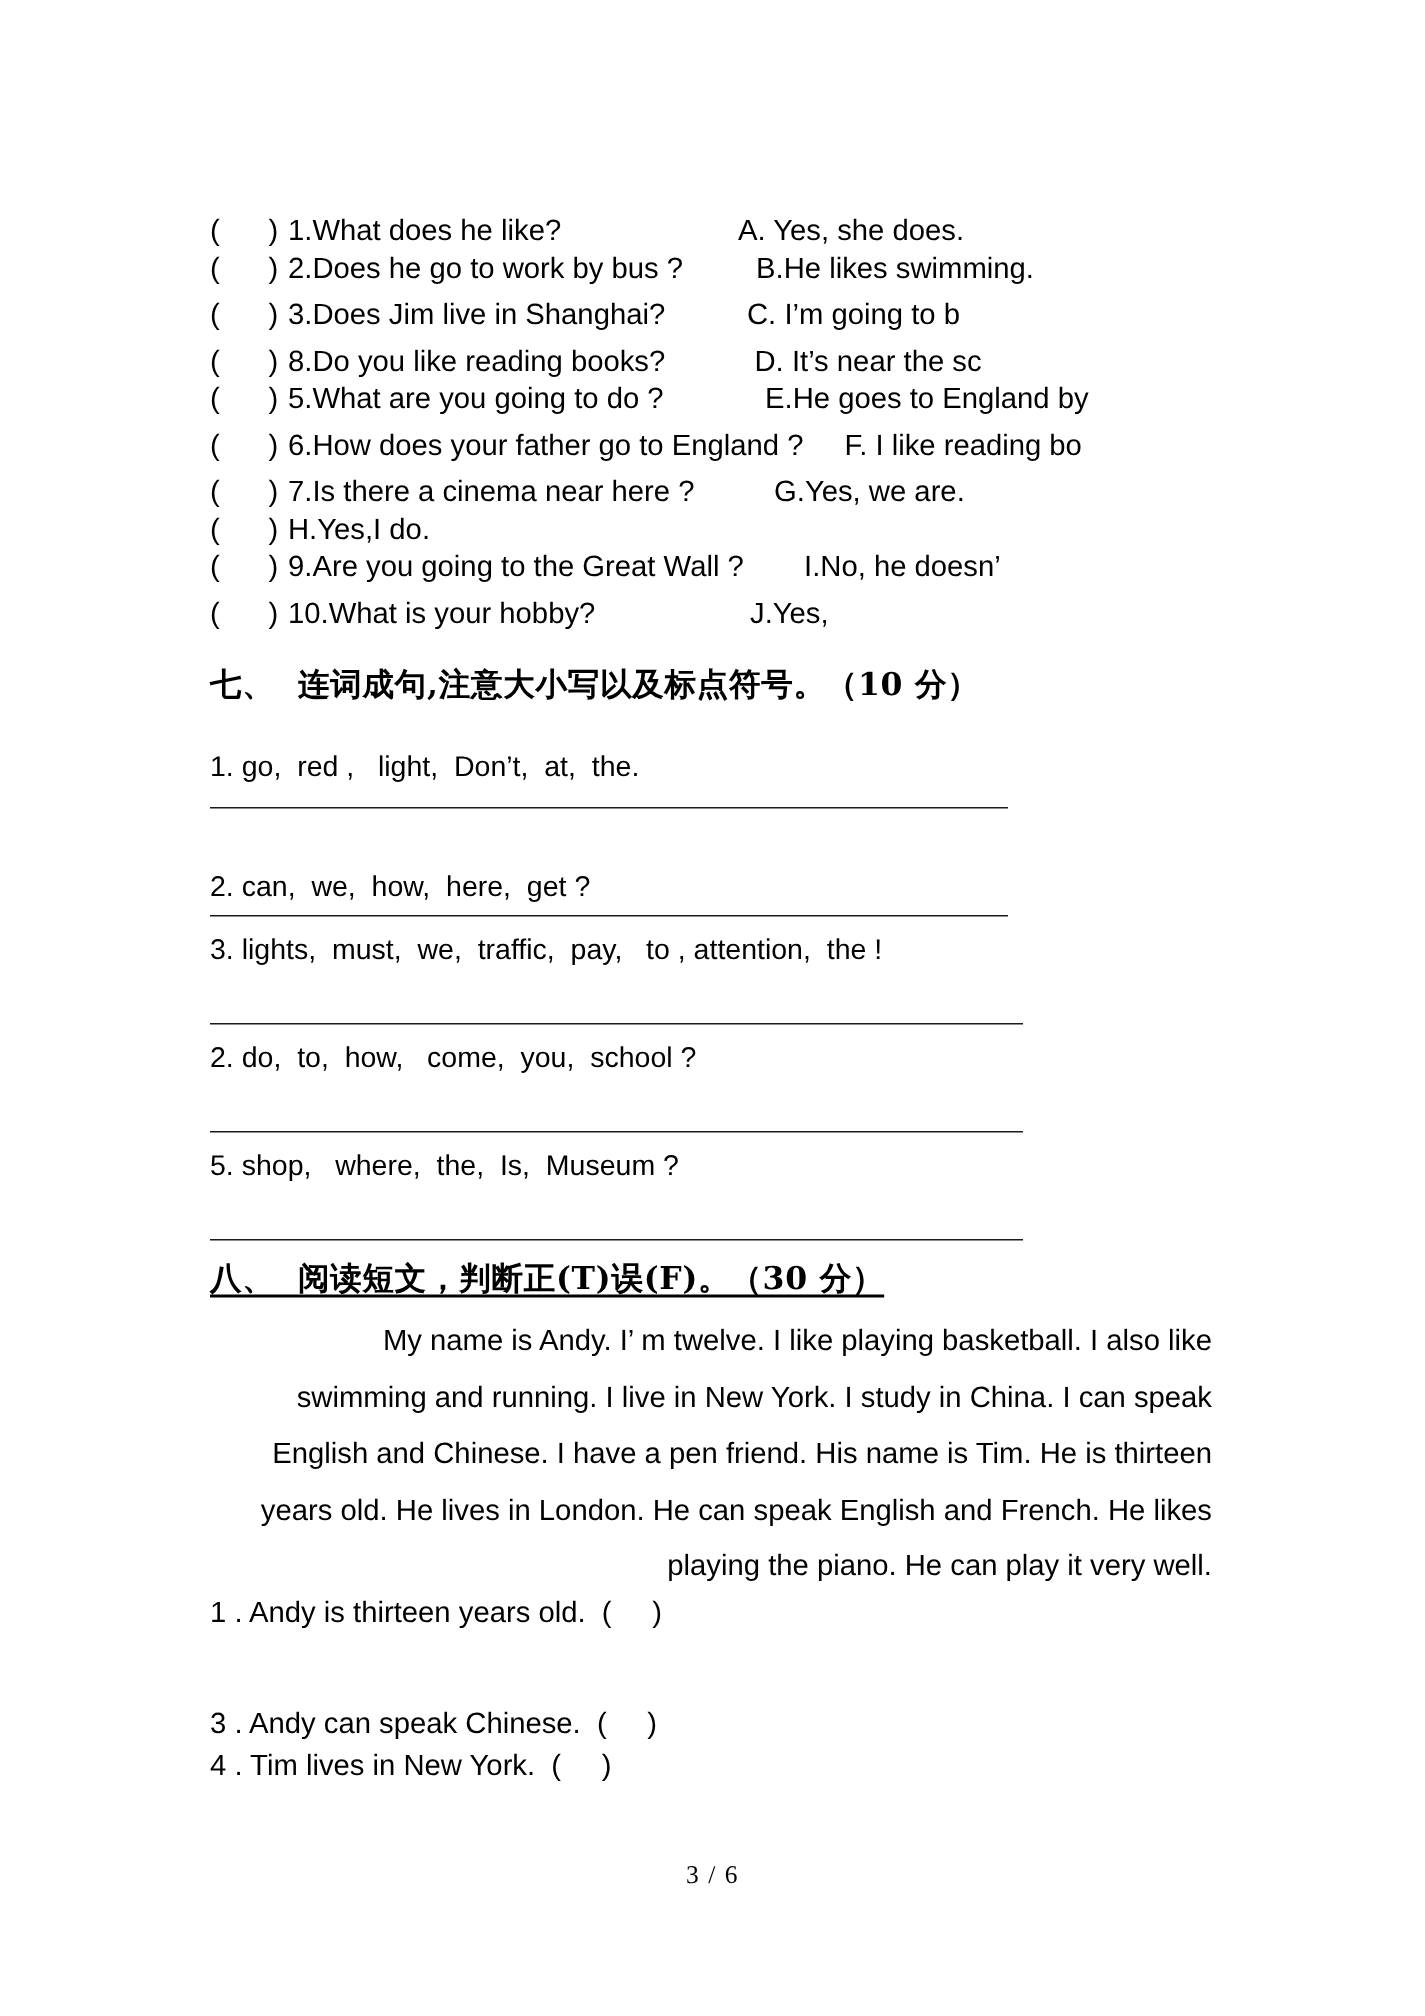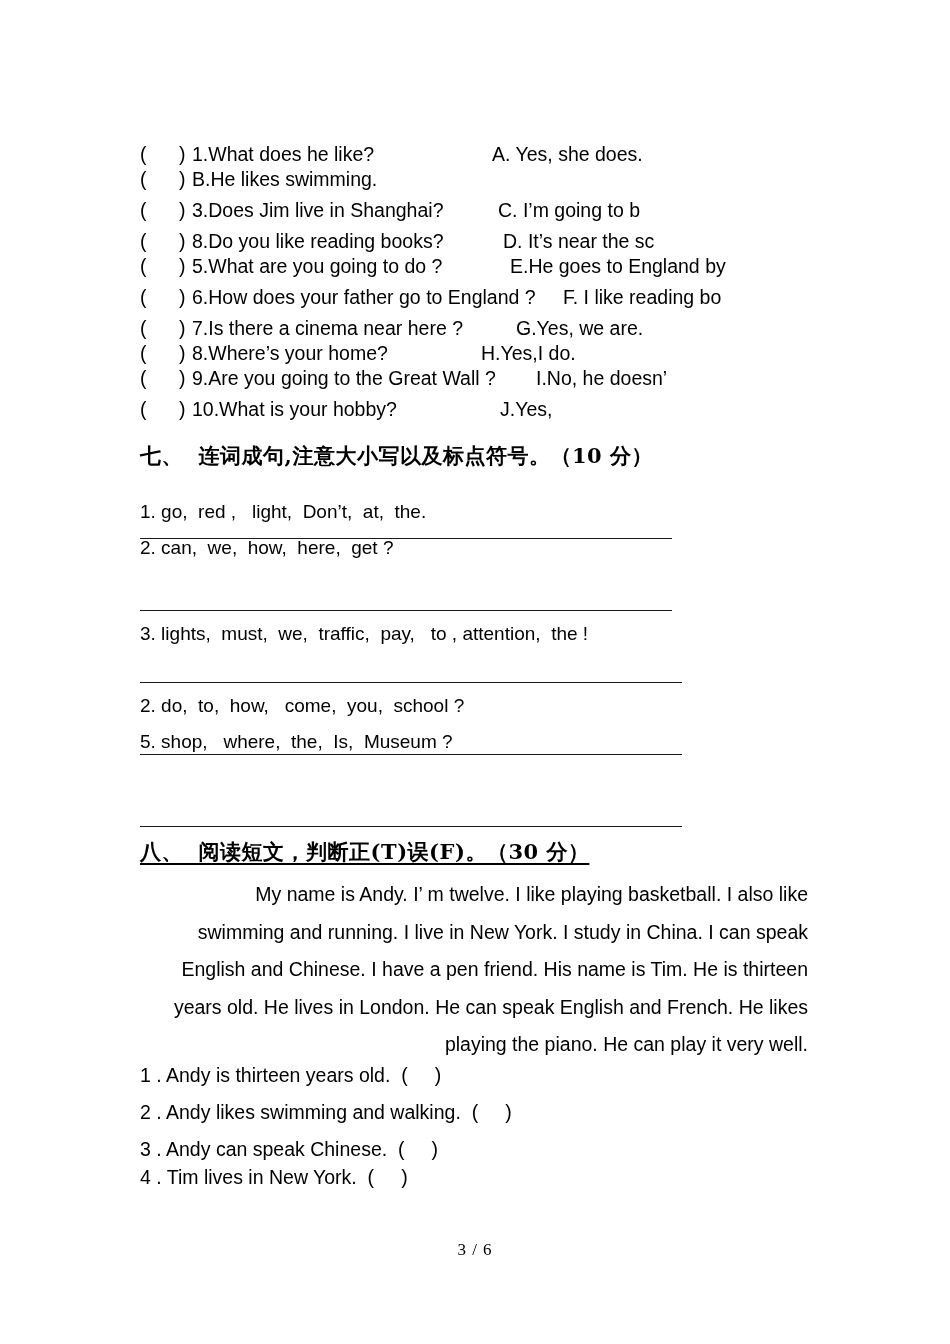--- a/index.html
+++ b/index.html
@@ -121,20 +121,21 @@
   <div class="match-list">
 
     <div class="match-row">
       <span class="match-paren">(      )</span>
       <span class="match-q" style="width:300px">1.What does he like?</span>
       <span class="match-a">A. Yes, she does.</span>
     </div>
 
     <div class="match-row">
       <span class="match-paren">(      )</span>
+      <span class="match-q" style="width:312px">2.Does he go to work by bus ?</span>
       <span class="match-a">B.He likes swimming.</span>
     </div>
 
     <div class="match-row gap-before">
       <span class="match-paren">(      )</span>
       <span class="match-q" style="width:306px">3.Does Jim live in Shanghai?</span>
       <span class="match-a">C. I’m going to b</span>
     </div>
 
     <div class="match-row gap-before">
@@ -156,21 +157,20 @@
     </div>
 
     <div class="match-row gap-before">
       <span class="match-paren">(      )</span>
       <span class="match-q" style="width:324px">7.Is there a cinema near here ?</span>
       <span class="match-a">G.Yes, we are.</span>
     </div>
 
     <div class="match-row">
       <span class="match-paren">(      )</span>
-      <span class="match-q" style="width:289px">8.Where’s your home?</span>
       <span class="match-a">H.Yes,I do.</span>
     </div>
 
     <div class="match-row">
       <span class="match-paren">(      )</span>
       <span class="match-q" style="width:344px">9.Are you going to the Great Wall ?</span>
       <span class="match-a">I.No, he doesn’</span>
     </div>
 
     <div class="match-row gap-before">
@@ -179,36 +179,35 @@
       <span class="match-a">J.Yes,</span>
     </div>
 
   </div>
 
   <div class="section-head" style="top:442px">七、  连词成句,注意大小写以及标点符号。（10 分）</div>
 
   <div class="wo-item" style="top:500px">1. go,  red ,   light,  Don’t,  at,  the.</div>
   <div class="answer-line" style="top:538px; width:532px"></div>
 
-  <div class="wo-item" style="top:536px">2. can,  we,  how,  here,  get ?</div>
+  <div class="wo-item" style="top:580px">2. can,  we,  how,  here,  get ?</div>
   <div class="answer-line" style="top:610px; width:532px"></div>
 
   <div class="wo-item" style="top:622px">3. lights,  must,  we,  traffic,  pay,   to , attention,  the !</div>
   <div class="answer-line" style="top:682px; width:542px"></div>
 
   <div class="wo-item" style="top:694px">2. do,  to,  how,   come,  you,  school ?</div>
   <div class="answer-line" style="top:754px; width:542px"></div>
 
-  <div class="wo-item" style="top:730px">5. shop,   where,  the,  Is,  Museum ?</div>
+  <div class="wo-item" style="top:766px">5. shop,   where,  the,  Is,  Museum ?</div>
   <div class="answer-line" style="top:826px; width:542px"></div>
 
   <div class="section-head underlined" style="top:838px">八、  阅读短文，判断正(T)误(F)。（30 分）</div>
 
   <div class="passage">My name is Andy. I’ m twelve. I like playing basketball. I also like swimming and running. I live in New York. I study in China. I can speak English and Chinese. I have a pen friend. His name is Tim. He is thirteen years old. He lives in London. He can speak English and French. He likes playing the piano. He can play it very well.</div>
 
   <div class="tf-item" style="top:1063px">1 . Andy is thirteen years old.  (     )</div>
-  <div class="tf-item" style="top:1100px">2 . Andy likes swimming and walking.  (     )</div>
   <div class="tf-item" style="top:1137px">3 . Andy can speak Chinese.  (     )</div>
   <div class="tf-item" style="top:1165px">4 . Tim lives in New York.  (     )</div>
 
   <div class="footer">3 / 6</div>
 
 </div>
 
 </body></html>

